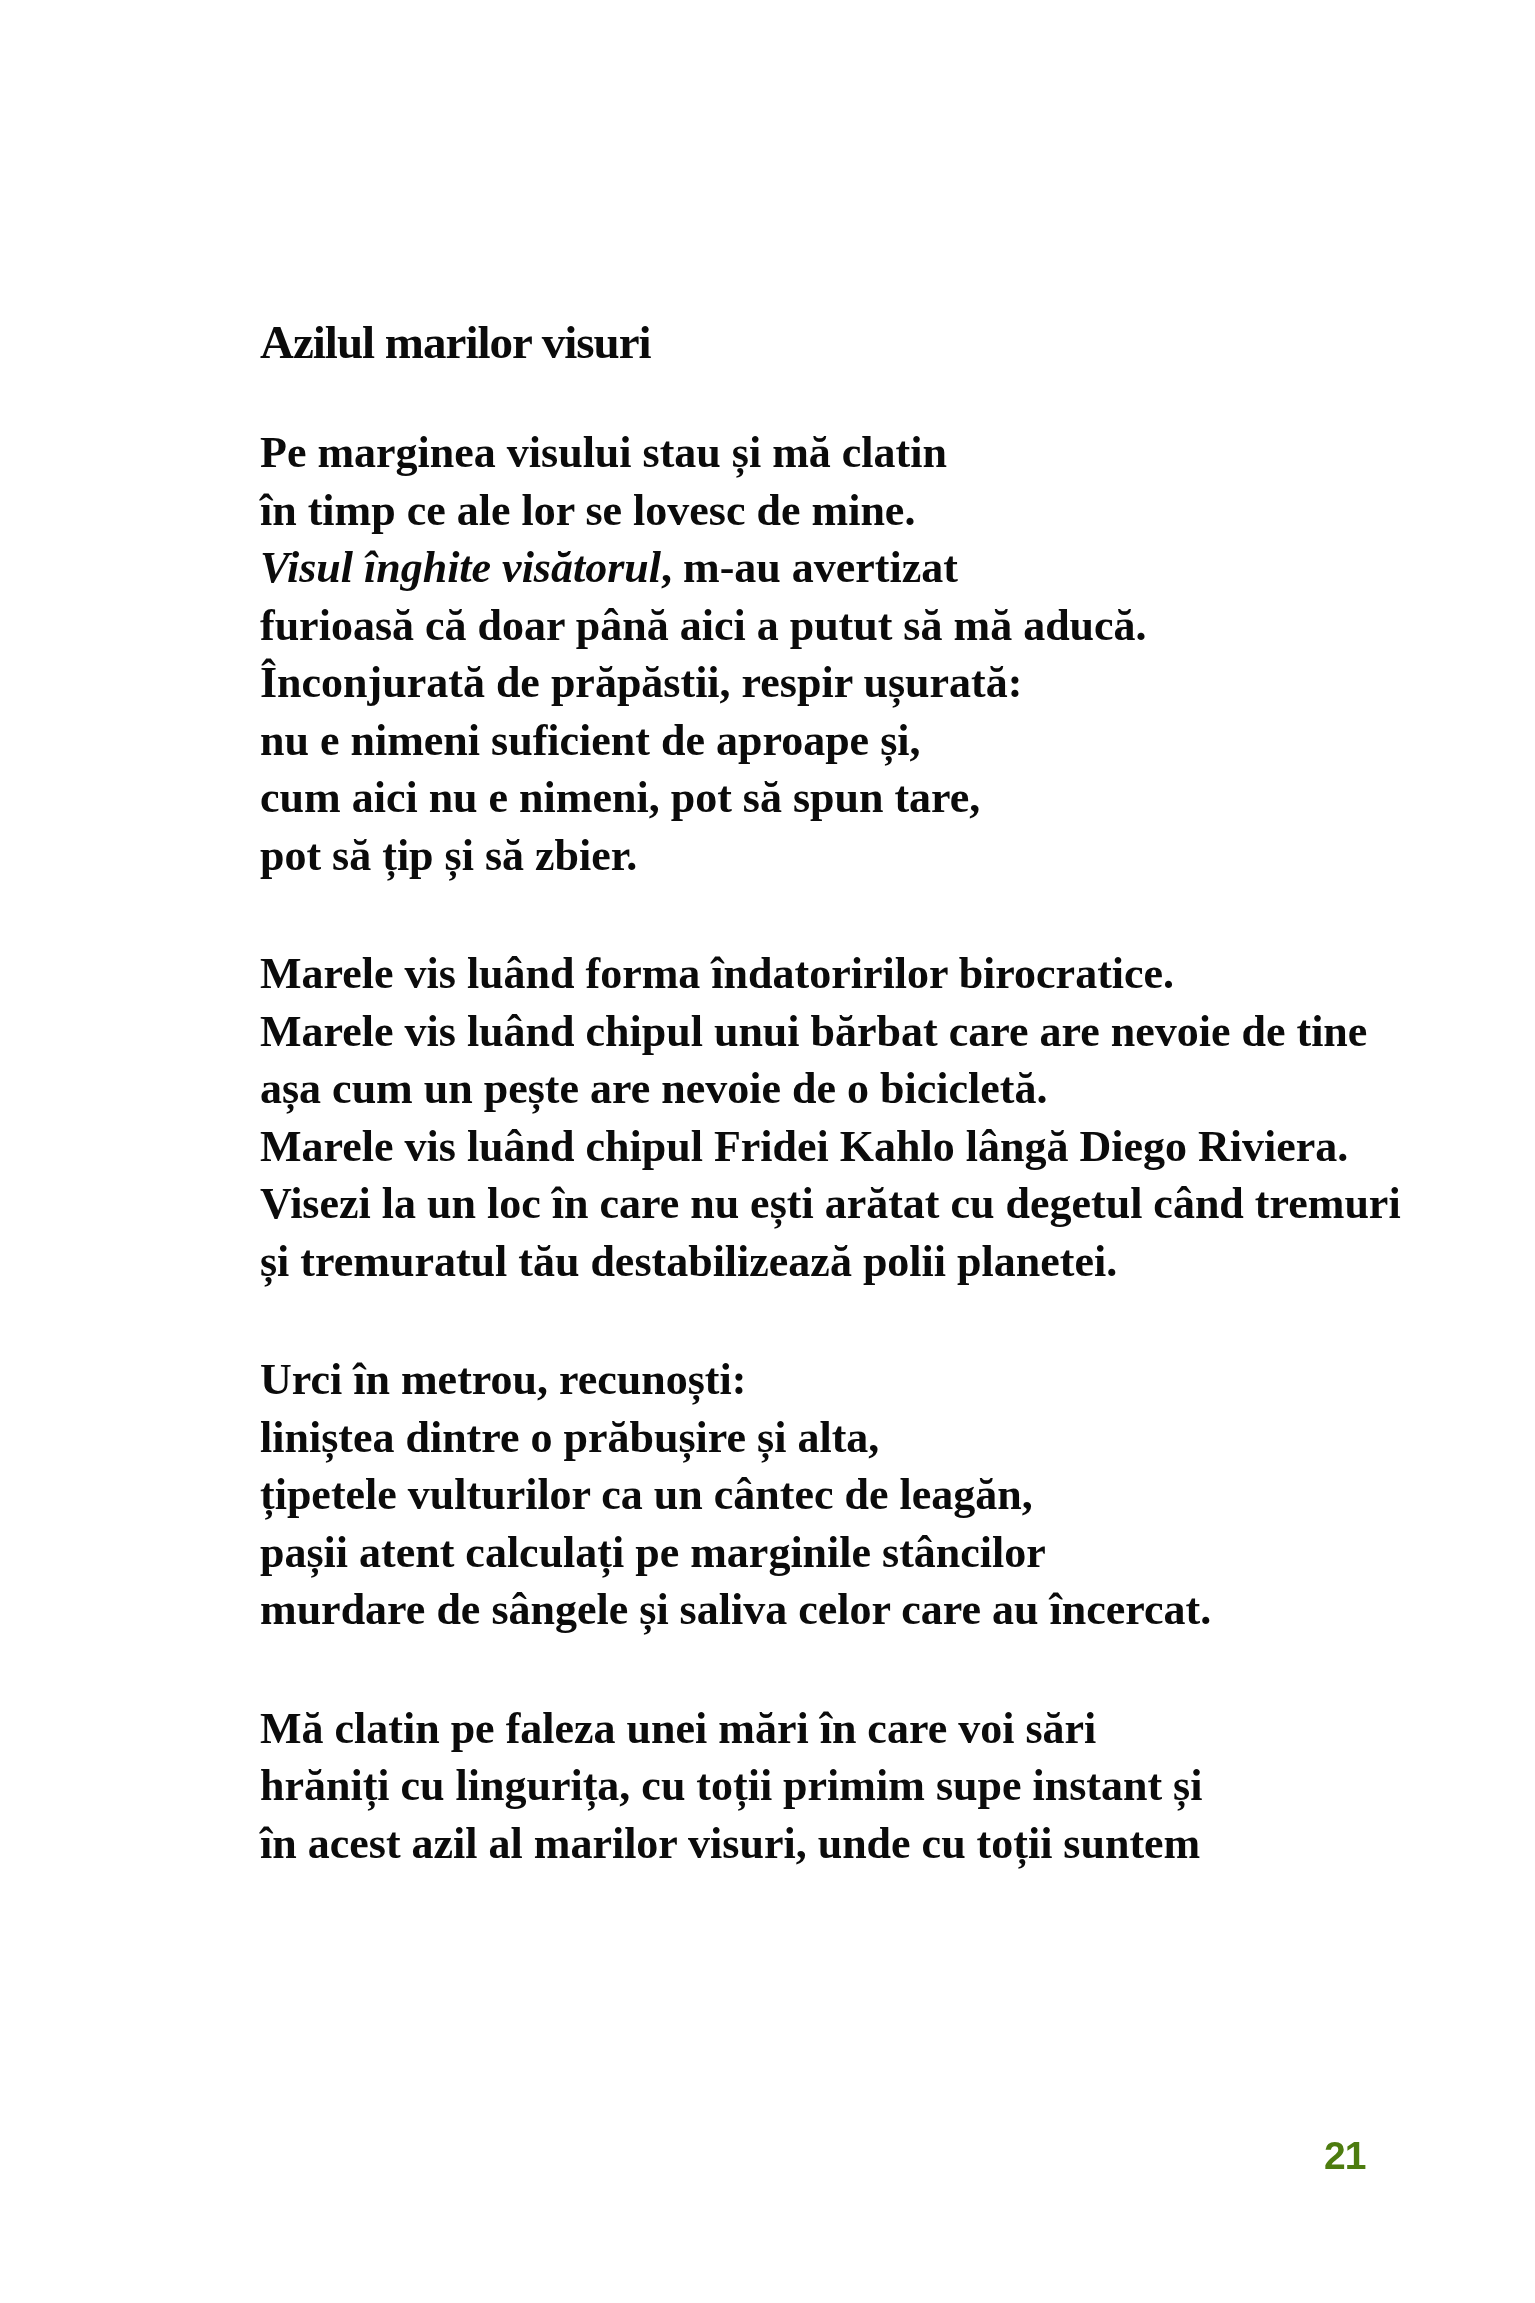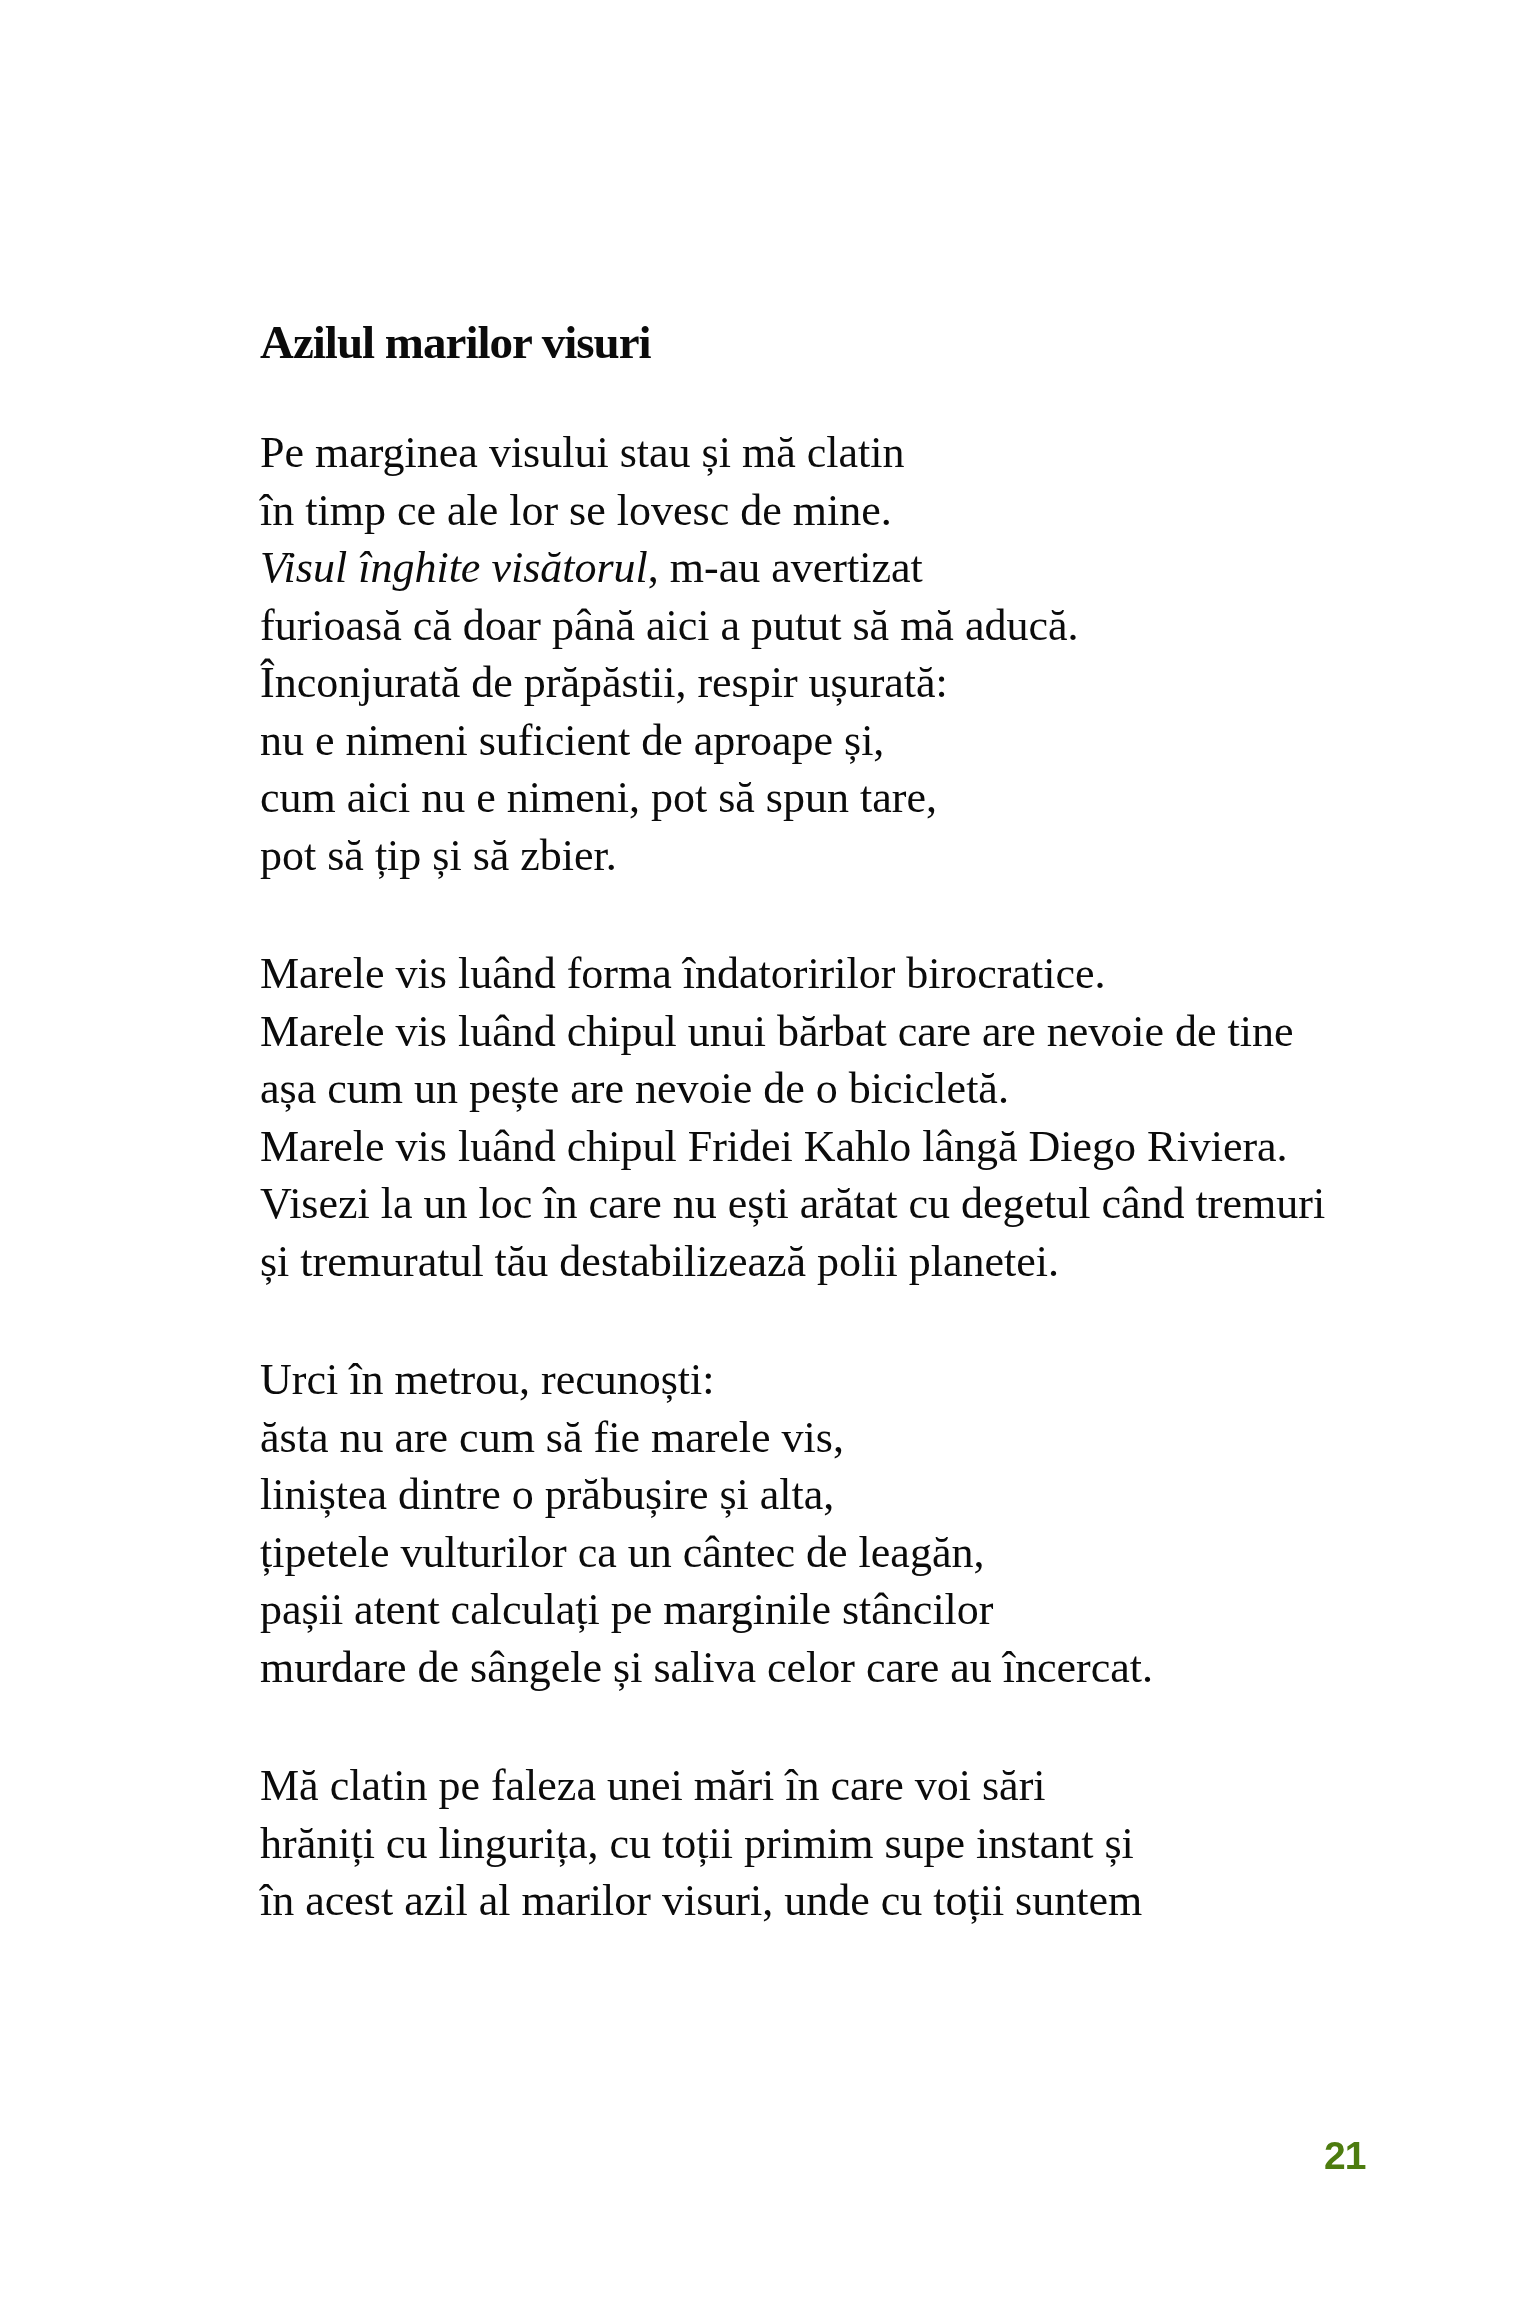--- a/index.html
+++ b/index.html
@@ -32,20 +32,21 @@
     left: 260px;
     top: 424px;
     font-family: "Liberation Serif", serif;
     font-size: 44px;
     line-height: 57.5px;
     color: #0b0b0b;
     white-space: nowrap;
   }
   .stanza {
     margin: 0 0 61px 0;
+    font-weight: bold;
   }
   .line {
     height: 57.5px;
   }
   .italic {
     font-style: italic;
   }
   .page-number {
     position: absolute;
     left: 1324px;
@@ -81,21 +82,20 @@
       <div class="line">Marele vis luând forma îndatoririlor birocratice.</div>
       <div class="line">Marele vis luând chipul unui bărbat care are nevoie de tine</div>
       <div class="line">așa cum un pește are nevoie de o bicicletă.</div>
       <div class="line">Marele vis luând chipul Fridei Kahlo lângă Diego Riviera.</div>
       <div class="line">Visezi la un loc în care nu ești arătat cu degetul când tremuri</div>
       <div class="line">și tremuratul tău destabilizează polii planetei.</div>
     </div>
 
     <div class="stanza">
       <div class="line">Urci în metrou, recunoști:</div>
-      <div class="line">ăsta nu are cum să fie marele vis,</div>
       <div class="line">liniștea dintre o prăbușire și alta,</div>
       <div class="line">țipetele vulturilor ca un cântec de leagăn,</div>
       <div class="line">pașii atent calculați pe marginile stâncilor</div>
       <div class="line">murdare de sângele și saliva celor care au încercat.</div>
     </div>
 
     <div class="stanza">
       <div class="line">Mă clatin pe faleza unei mări în care voi sări</div>
       <div class="line">hrăniți cu lingurița, cu toții primim supe instant și</div>
       <div class="line">în acest azil al marilor visuri, unde cu toții suntem</div>

